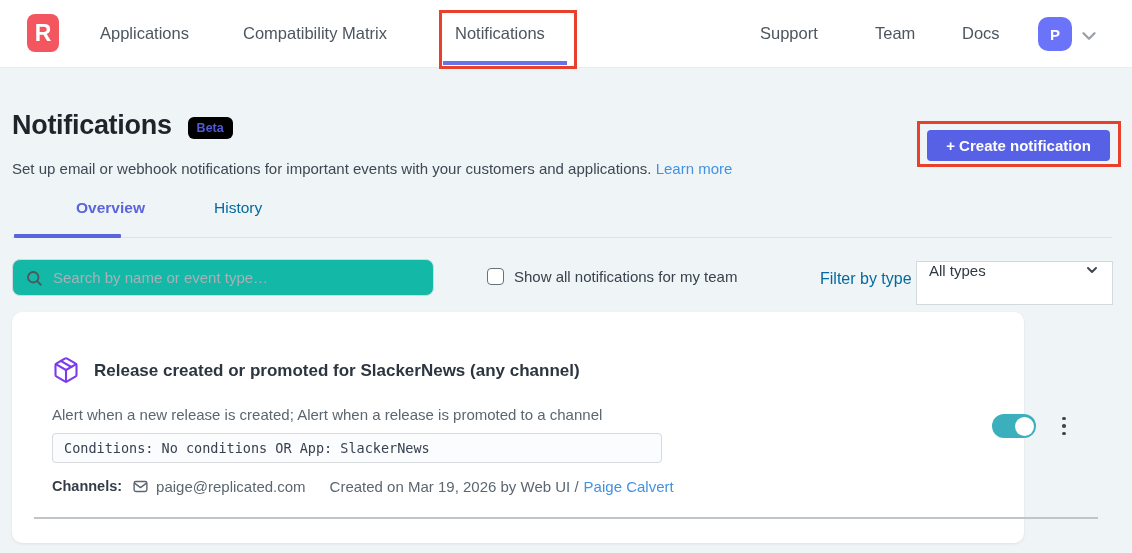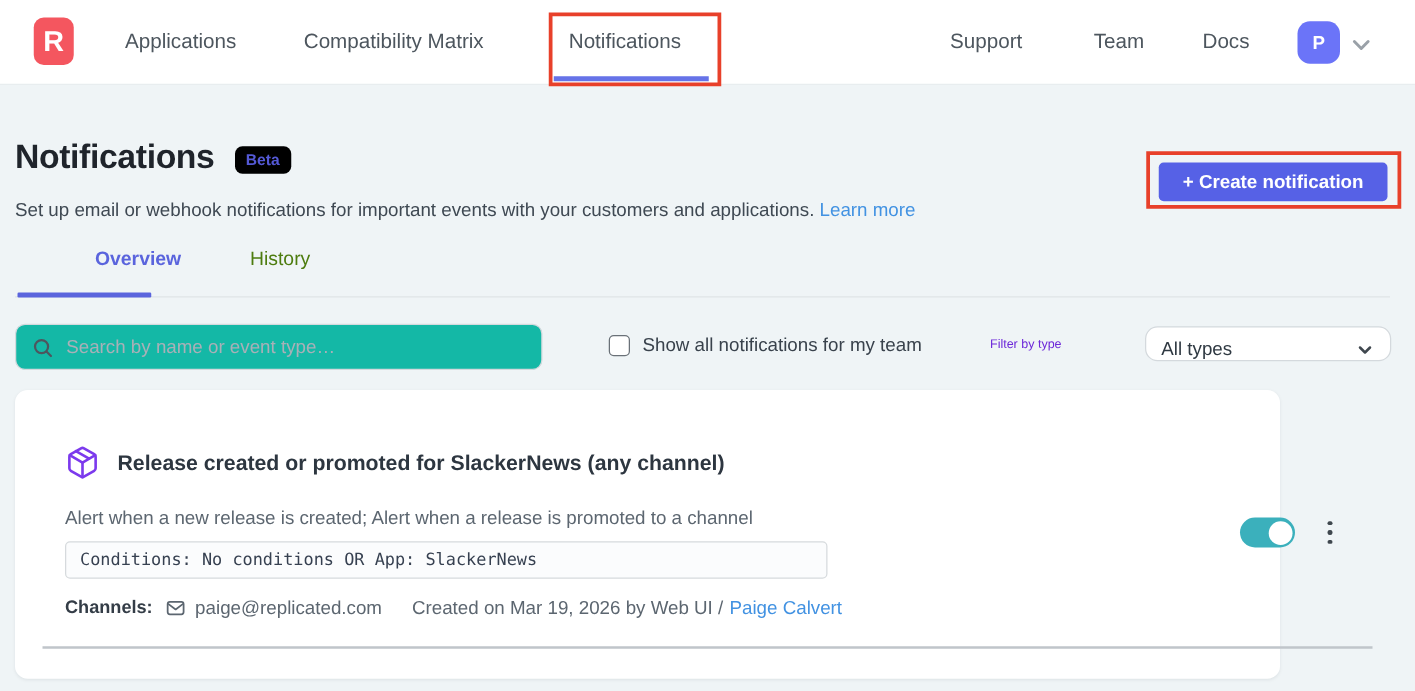--- a/index.html
+++ b/index.html
@@ -31,33 +31,33 @@
   .page-title { font-size:27px; font-weight:bold; color:#1f242b; letter-spacing:-0.3px; }
   .beta-badge { margin-left:16px; margin-top:4px; background:#000000; color:#5459d6; font-size:12.5px; font-weight:bold; padding:4px 9px; border-radius:6px; }
   .page-desc { position:absolute; left:12px; top:160px; font-size:15px; color:#3f4953; }
   .learn-more { color:#4292e2; text-decoration:none; cursor:pointer; }
   .create-btn { position:absolute; left:927px; top:130px; width:183px; height:31px; background:#5661e6; color:#fff; border:none; border-radius:4px; font-size:15px; font-weight:bold; font-family:"Liberation Sans",sans-serif; cursor:pointer; }
 
   
   .tabs-line { position:absolute; left:12px; top:237px; width:1100px; height:1px; background:#dfe3e6; }
   .tab { position:absolute; top:199px; font-size:15.5px; cursor:pointer;margin-left:48px; }
   .tab-overview { left:28px; color:#5a64dd; font-weight:bold; }
-  .tab-history { left:152px; color:#4d7c0f; }
+  .tab-history { left:166px; color:#0369a1; }
   .tab-indicator { position:absolute; left:14px; top:234px; width:107px; height:4px; background:#5a64dd; border-radius:1px; }
 
   
   .search-box { position:absolute; left:12px; top:259px; width:422px; height:37px; background:#14b8a6; border:1px solid #d4d9dd; border-radius:8px; display:flex; align-items:center; padding:0 12px; }
   .search-box svg { flex:0 0 auto; margin-right:10px; color:#4d565e; }
   .search-input { border:none; outline:none; flex:1; font-size:15px; color:#39424c; font-family:"Liberation Sans",sans-serif; background:transparent; }
   .search-input::placeholder { color:#a9b0b7; }
   .team-check { position:absolute; left:455px; top:268px; display:flex; align-items:center; cursor:pointer;margin-left:32px; }
   .checkbox { width:17px; height:17px; border:1.5px solid #6a7178; border-radius:4px; background:#fff; }
   .check-label { margin-left:10px; font-size:15px; color:#39424c; }
-  .filter-label { position:absolute; left:792px; top:270px; font-size:10px; color:#6d28d9; }
-  .type-select { position:absolute; left:916px; top:261px; width:197px; height:28px; background:#fff; border:1px solid #d4d9dd; border-radius:10px; display:flex; align-items:flex-end; padding:0 12px; cursor:pointer; }
+  .filter-label { position:absolute; left:820px; top:270px; font-size:16px; color:#0369a1; }
+  .type-select { position:absolute; left:916px; top:261px; width:197px; height:44px; background:#fff; border:1px solid #d4d9dd; border-radius:0; display:flex; align-items:flex-start; padding:0 12px; cursor:pointer; }
   .type-select .sel-text { font-size:15px; color:#2f3942; flex:1; }
   .type-select svg { color:#3f474e; }
 
   
   .card { position:absolute; left:12px; top:312px; width:1012px; height:231px; background:#fff; border-radius:10px; box-shadow:0 1px 3px rgba(16,24,40,0.08); }
   .pkg-icon { position:absolute; left:40px; top:44px; width:28px; height:28px; color:#7c3aed; }
   .card-title { position:absolute; left:82px; top:49px; font-size:17px; font-weight:bold; color:#2d3640; }
   .card-desc { position:absolute; left:40px; top:94px; font-size:15px; color:#5c6670; }
   .conditions { position:absolute; left:40px; top:121px; width:610px; height:30px; background:#fbfcfd; border:1px solid #d6dadd; border-radius:4px; display:flex; align-items:center; padding:0 11px; font-family:"DejaVu Sans Mono","Liberation Mono",monospace; font-size:13.5px; color:#374151; }
   .channels-row { position:absolute; left:40px; top:166px; display:flex; align-items:flex-start; font-size:15px; color:#5c6670; }

